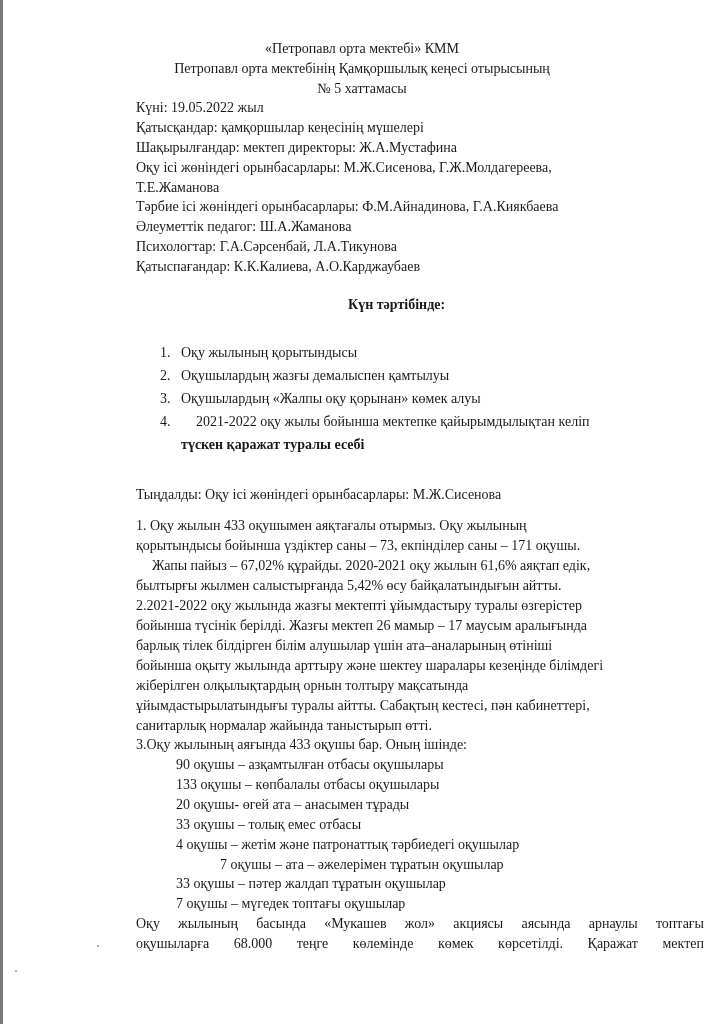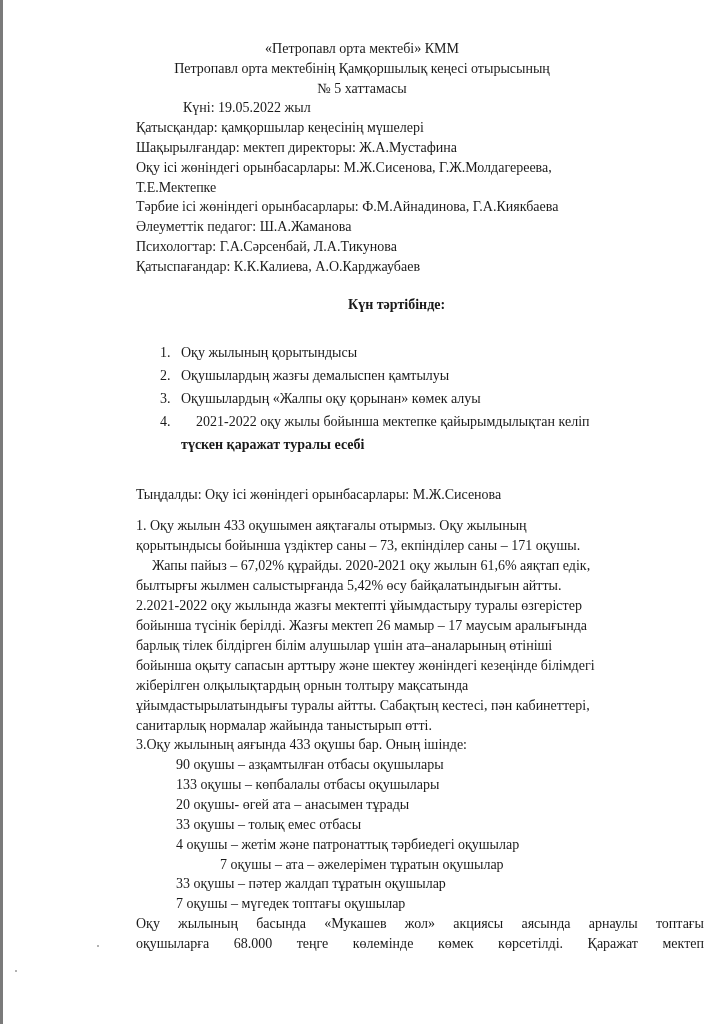--- a/index.html
+++ b/index.html
@@ -17,25 +17,25 @@
 </style>
 </head>
 <body>
 
 <div class="edge"></div>
 
 <div class="line center" style="top:39px;">«Петропавл орта мектебі» КММ</div>
 <div class="line center" style="top:59px;">Петропавл орта мектебінің Қамқоршылық кеңесі отырысының</div>
 <div class="line center" style="top:79px;">№ 5 хаттамасы</div>
 
-<div class="line" style="left:136px; top:98px;margin-left:47px;">Күні: 19.05.2022 жыл</div>
+<div class="line" style="left:136px; top:98px;">Күні: 19.05.2022 жыл</div>
 <div class="line" style="left:136px; top:118px;">Қатысқандар: қамқоршылар кеңесінің мүшелері</div>
 <div class="line" style="left:136px; top:138px;">Шақырылғандар: мектеп директоры: Ж.А.Мустафина</div>
 <div class="line" style="left:136px; top:158px;">Оқу ісі жөніндегі орынбасарлары:  М.Ж.Сисенова, Г.Ж.Молдагереева,</div>
-<div class="line" style="left:136px; top:178px;">Т.Е.Мектепке</div>
+<div class="line" style="left:136px; top:178px;">Т.Е.Жаманова</div>
 <div class="line" style="left:136px; top:197px;">Тәрбие ісі жөніндегі орынбасарлары: Ф.М.Айнадинова, Г.А.Киякбаева</div>
 <div class="line" style="left:136px; top:217px;">Әлеуметтік педагог: Ш.А.Жаманова</div>
 <div class="line" style="left:136px; top:237px;">Психологтар: Г.А.Сәрсенбай, Л.А.Тикунова</div>
 <div class="line" style="left:136px; top:257px;">Қатыспағандар: К.К.Калиева, А.О.Карджаубаев</div>
 
 <div class="line bold" style="left:348px; top:295px;">Күн тәртібінде:</div>
 
 <div>
   <div class="line" style="left:0; top:343px; width:724px;">
     <span class="num">1.</span>
@@ -59,21 +59,21 @@
 <div class="line" style="left:136px; top:485px;">Тыңдалды: Оқу ісі жөніндегі орынбасарлары:  М.Ж.Сисенова</div>
 
 <div class="line" style="left:136px; top:516px;">1. Оқу жылын  433 оқушымен аяқтағалы отырмыз. Оқу жылының</div>
 <div class="line" style="left:136px; top:536px;">қорытындысы бойынша үздіктер саны – 73, екпінділер саны – 171 оқушы.</div>
 <div class="line" style="left:120px; top:556px;margin-left:32px;">Жапы пайыз – 67,02% құрайды. 2020-2021 оқу жылын 61,6% аяқтап едік,</div>
 <div class="line" style="left:136px; top:576px;">былтырғы жылмен салыстырғанда 5,42% өсу байқалатындығын айтты.</div>
 
 <div class="line" style="left:136px; top:596px;">2.2021-2022 оқу жылында жазғы мектепті ұйымдастыру туралы өзгерістер</div>
 <div class="line" style="left:136px; top:616px;">бойынша түсінік берілді. Жазғы мектеп 26 мамыр – 17 маусым аралығында</div>
 <div class="line" style="left:136px; top:636px;">барлық тілек білдірген білім алушылар үшін ата–аналарының өтініші</div>
-<div class="line" style="left:136px; top:656px;">бойынша оқыту сапасын арттыру және шектеу жөніндегі кезеңінде білімдегі</div>
+<div class="line" style="left:136px; top:656px;">бойынша оқыту жылында арттыру және шектеу шаралары кезеңінде білімдегі</div>
 <div class="line" style="left:136px; top:676px;">жіберілген олқылықтардың орнын толтыру мақсатында</div>
 <div class="line" style="left:136px; top:696px;text-align:right;">ұйымдастырылатындығы туралы айтты. Сабақтың кестесі, пән кабинеттері,</div>
 <div class="line" style="left:136px; top:716px;">санитарлық нормалар жайында таныстырып өтті.</div>
 
 <div class="line" style="left:136px; top:735px;">3.Оқу жылының аяғында  433 оқушы бар. Оның ішінде:</div>
 <div>
   <div class="line" style="left:176px; top:755px;">90 оқушы – азқамтылған отбасы оқушылары</div>
   <div class="line" style="left:176px; top:775px;">133 оқушы – көпбалалы отбасы оқушылары</div>
   <div class="line" style="left:176px; top:795px;">20 оқушы- өгей ата – анасымен тұрады</div>
   <div class="line" style="left:176px; top:815px;">33 оқушы – толық емес отбасы</div>

